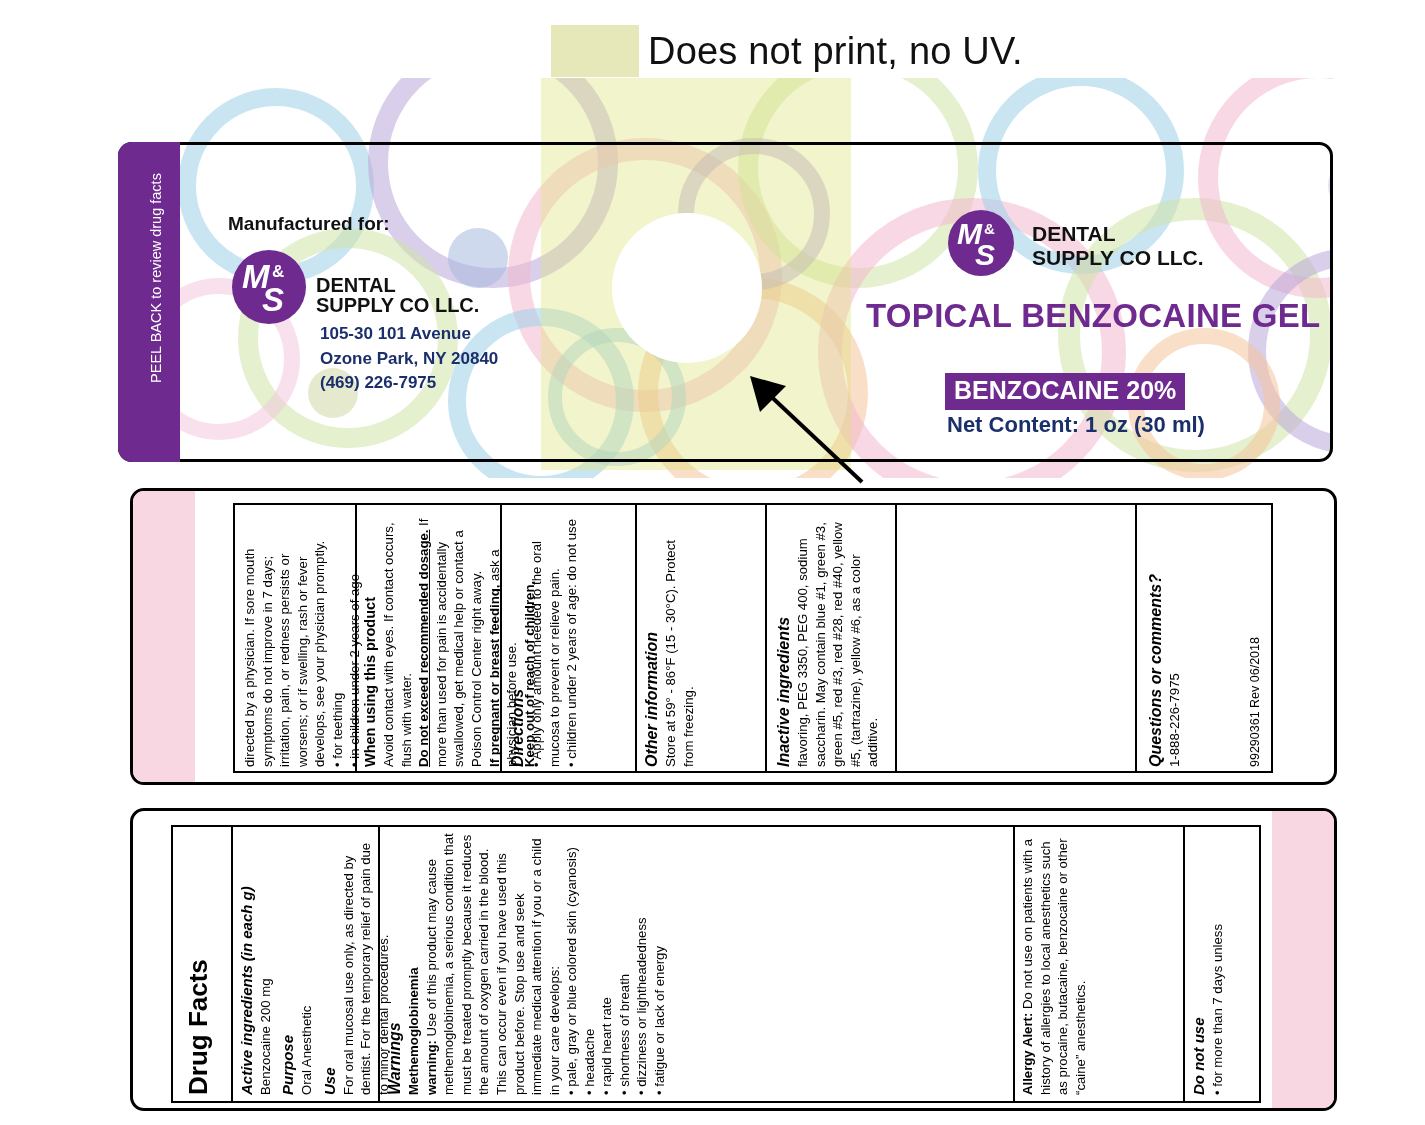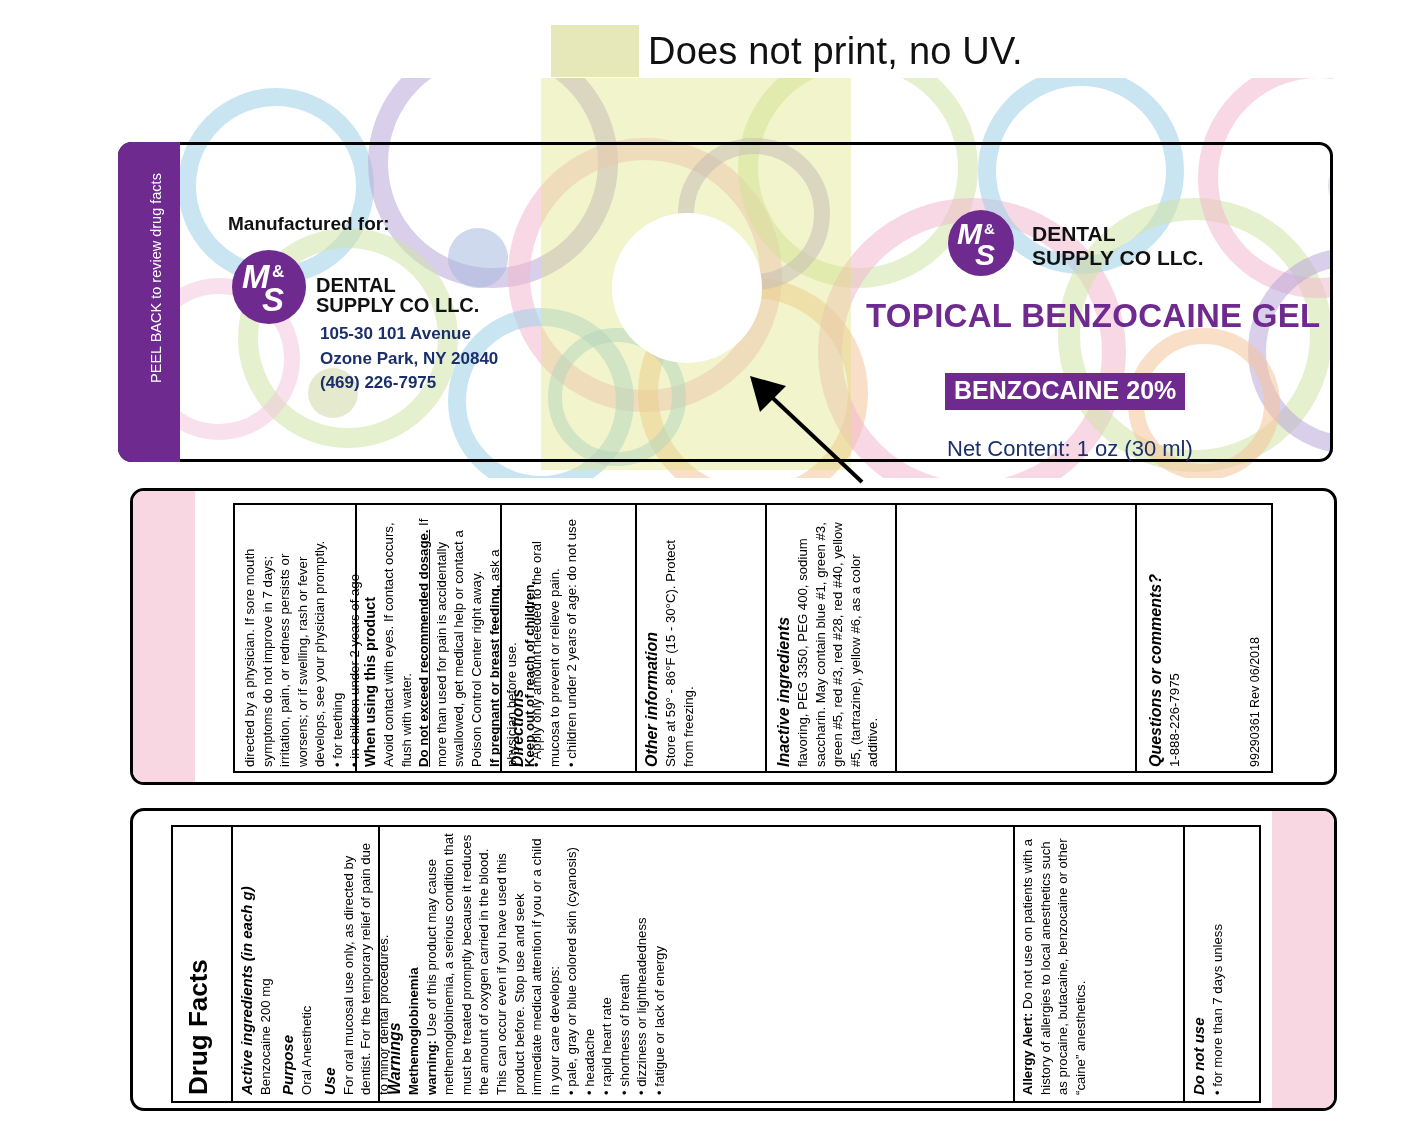--- a/index.html
+++ b/index.html
@@ -178,23 +178,23 @@
     background: #6e2a8e;
     color: #fff;
     font-size: 25px;
     font-weight: bold;
     padding: 3px 9px 5px 9px;
     white-space: nowrap;
     margin-top: 24px;
   }
   .prod-net {
     position: absolute;
-    left: 947px; top: 436px;
+    left: 947px; top: 412px;
     font-size: 22px;
-    font-weight: normal;
+    font-weight: bold;
     color: #1b2f6b;
     white-space: nowrap;
   }
 
   
   .panel2 {
     position: absolute;
     left: 130px; top: 488px;
     width: 1207px; height: 297px;
     border: 3px solid #000;

